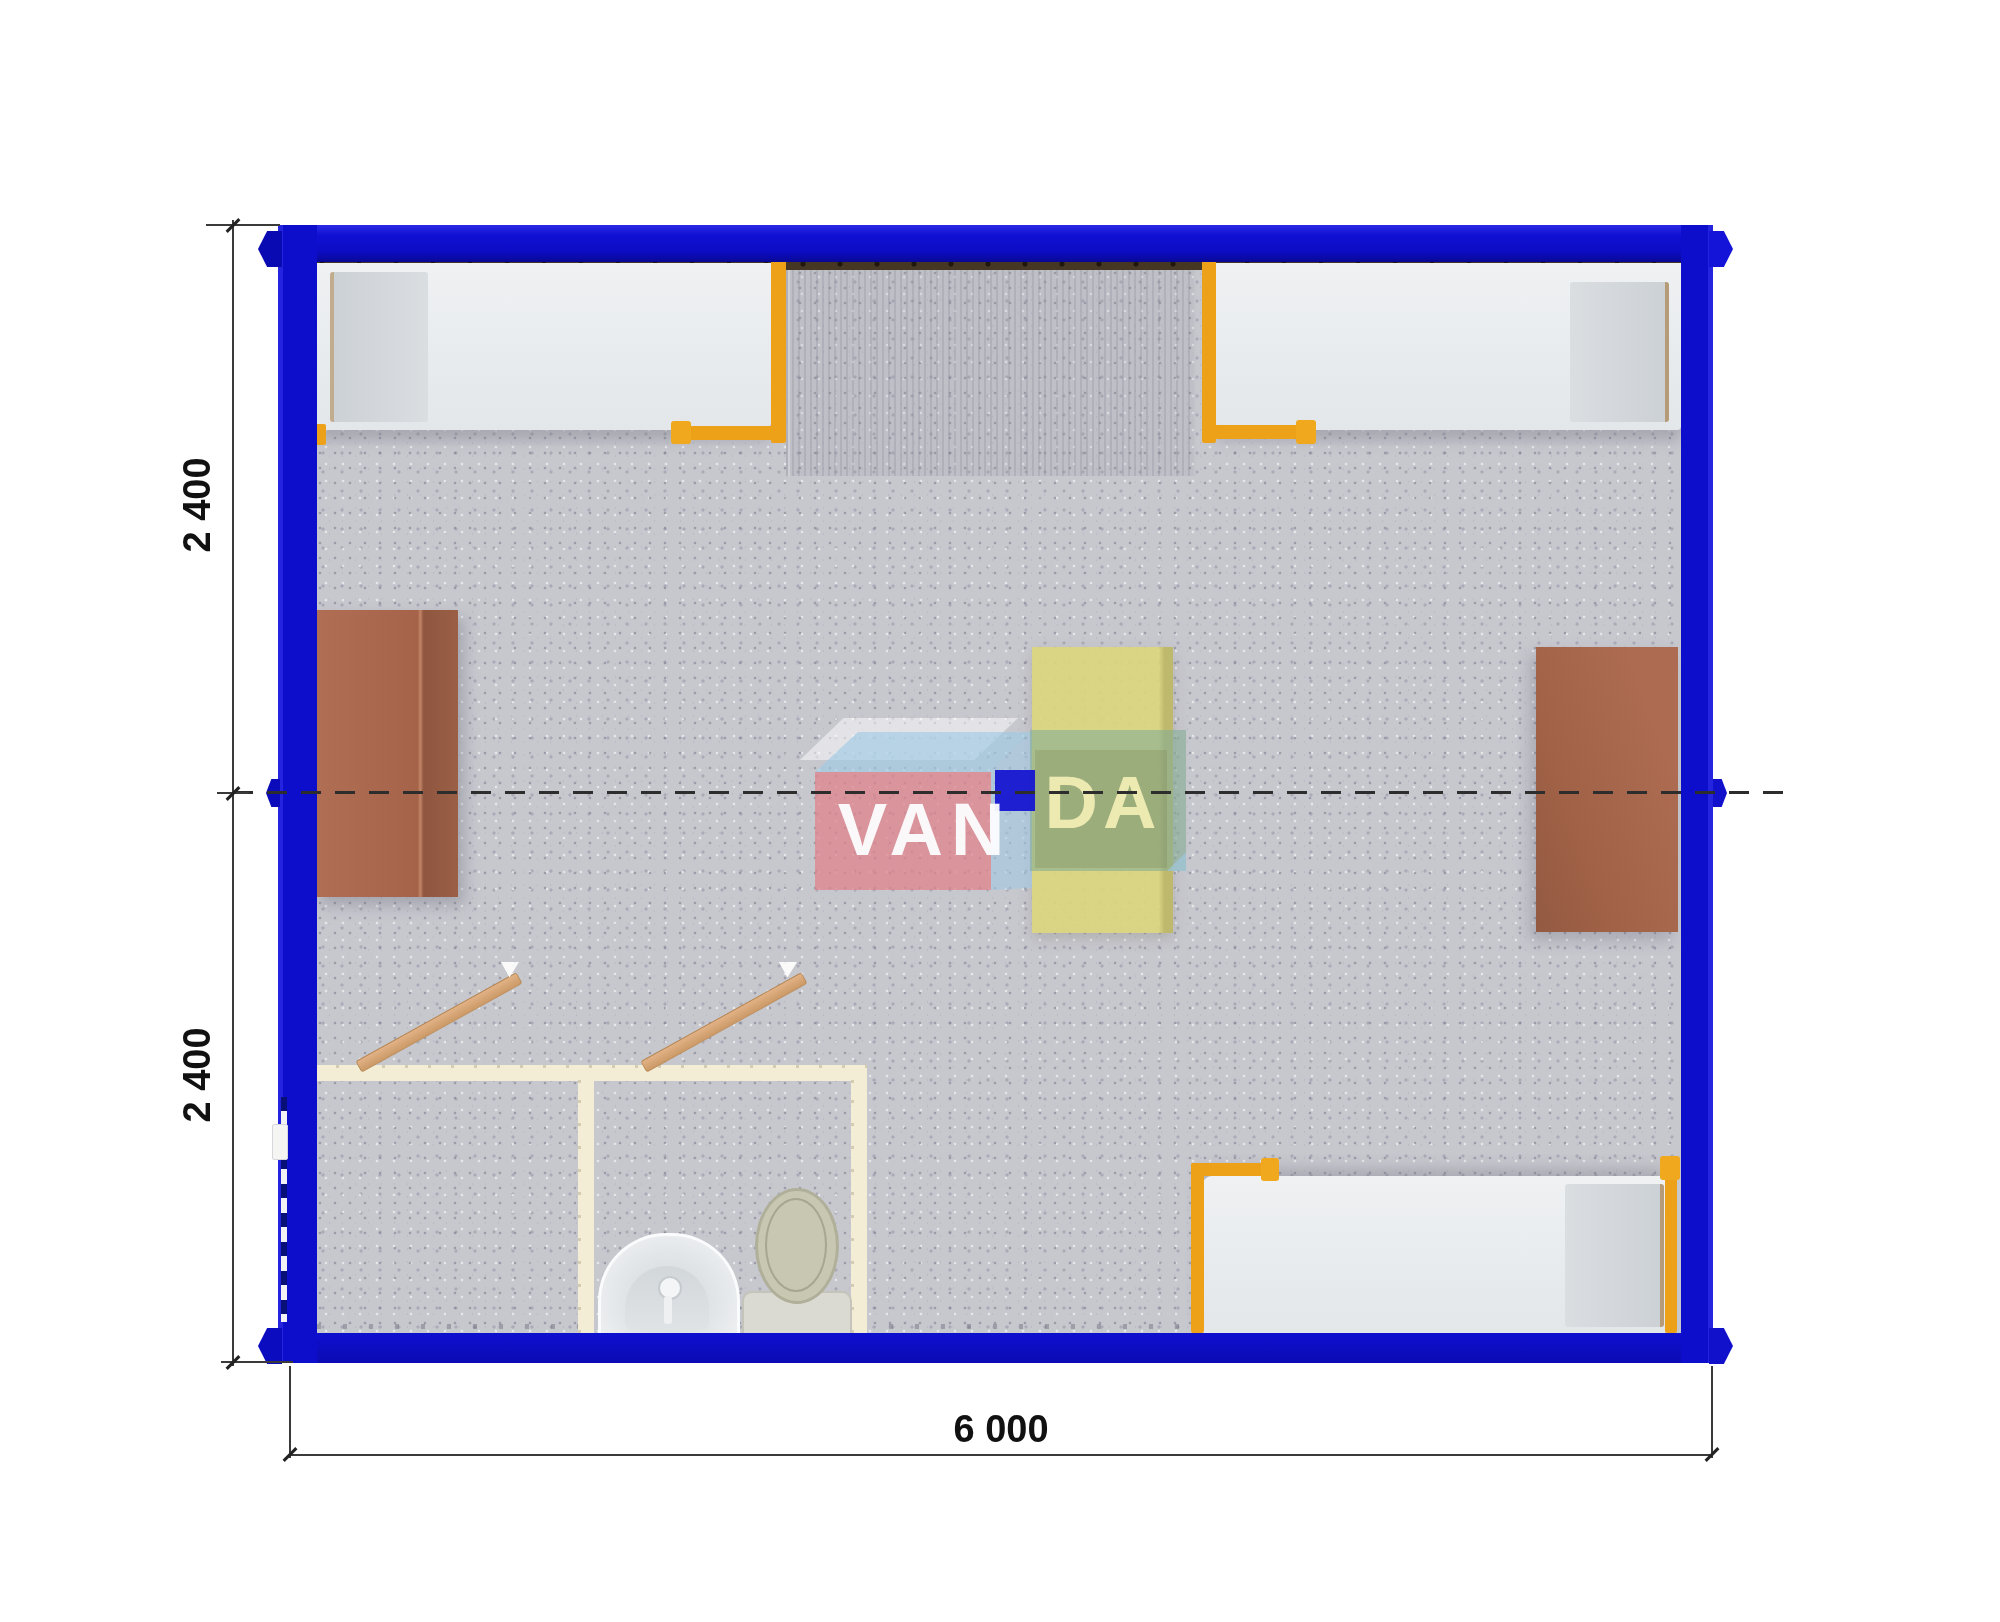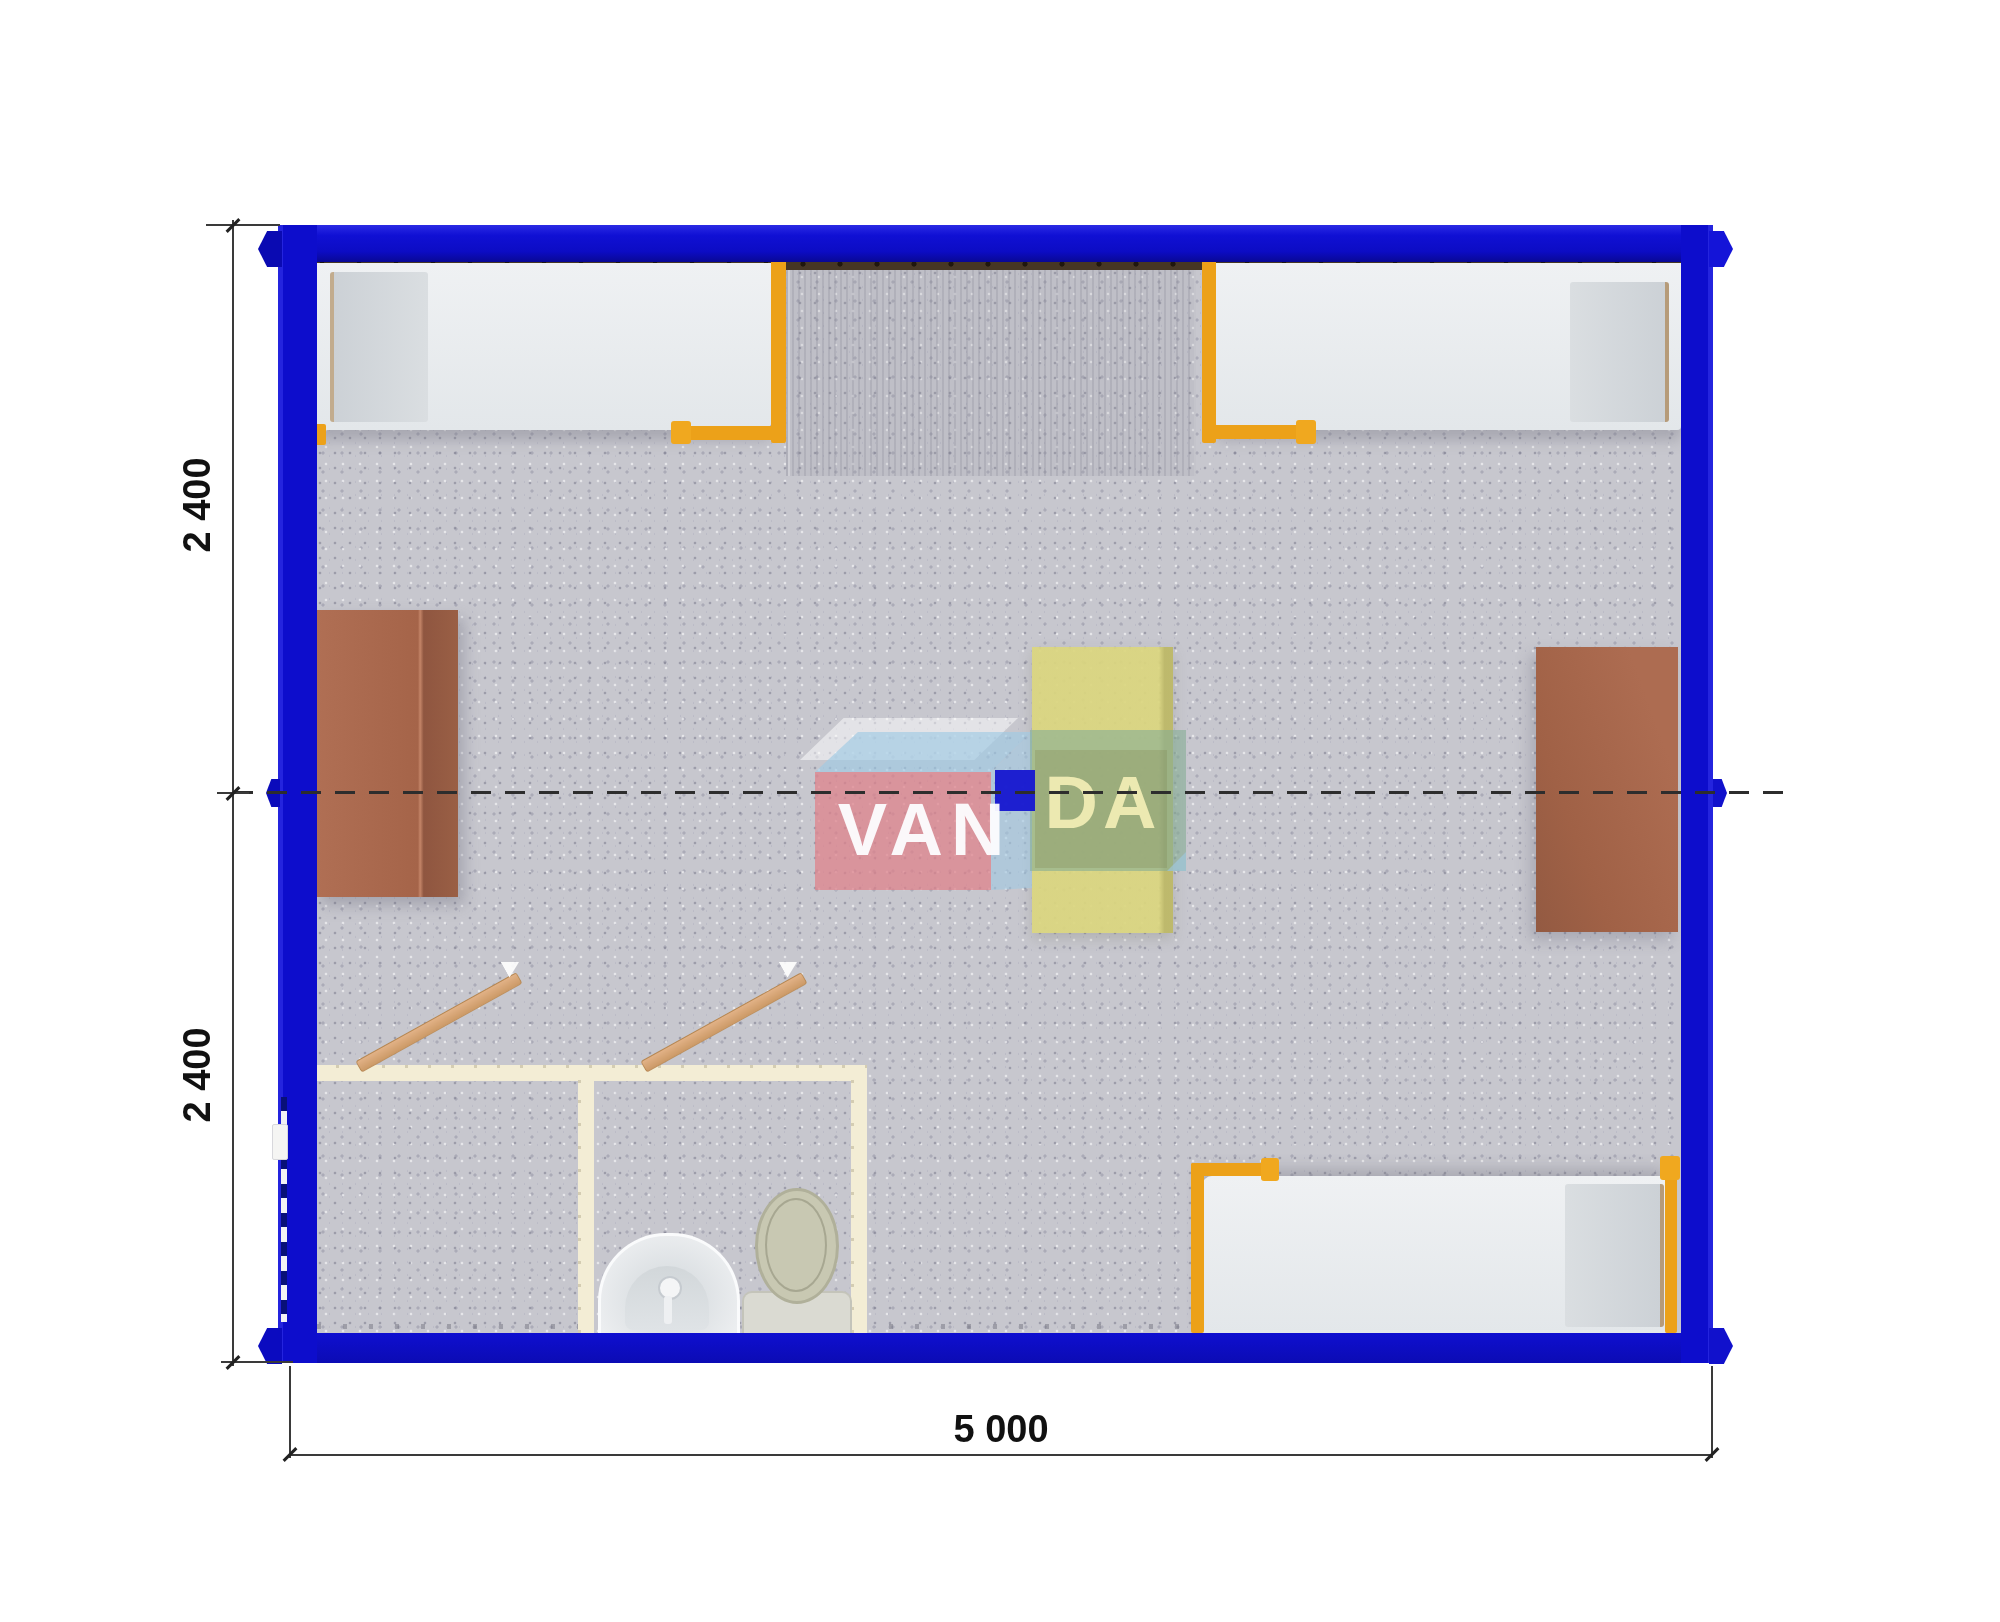--- a/index.html
+++ b/index.html
@@ -170,15 +170,15 @@
   <div class="abs tick" style="left:224px;top:792px;"></div>
   <div class="abs tick" style="left:224px;top:1361px;"></div>
   <div class="abs dimtext" style="left:197px;top:505px;transform:translate(-50%,-50%) rotate(-90deg);">2 400</div>
   <div class="abs dimtext" style="left:197px;top:1075px;transform:translate(-50%,-50%) rotate(-90deg);">2 400</div>
 
   <div class="abs dimline" style="left:290px;top:1454px;width:1423px;height:2px;"></div>
   <div class="abs dimline" style="left:289px;top:1366px;width:2px;height:92px;"></div>
   <div class="abs dimline" style="left:1711px;top:1366px;width:2px;height:92px;"></div>
   <div class="abs tick" style="left:281px;top:1453px;"></div>
   <div class="abs tick" style="left:1703px;top:1453px;"></div>
-  <div class="abs dimtext" style="left:1001px;top:1429px;transform:translate(-50%,-50%);">5 000</div>
+  <div class="abs dimtext" style="left:1001px;top:1429px;transform:translate(-50%,-50%);">6 000</div>
 
 </div>
 
 </body></html>

